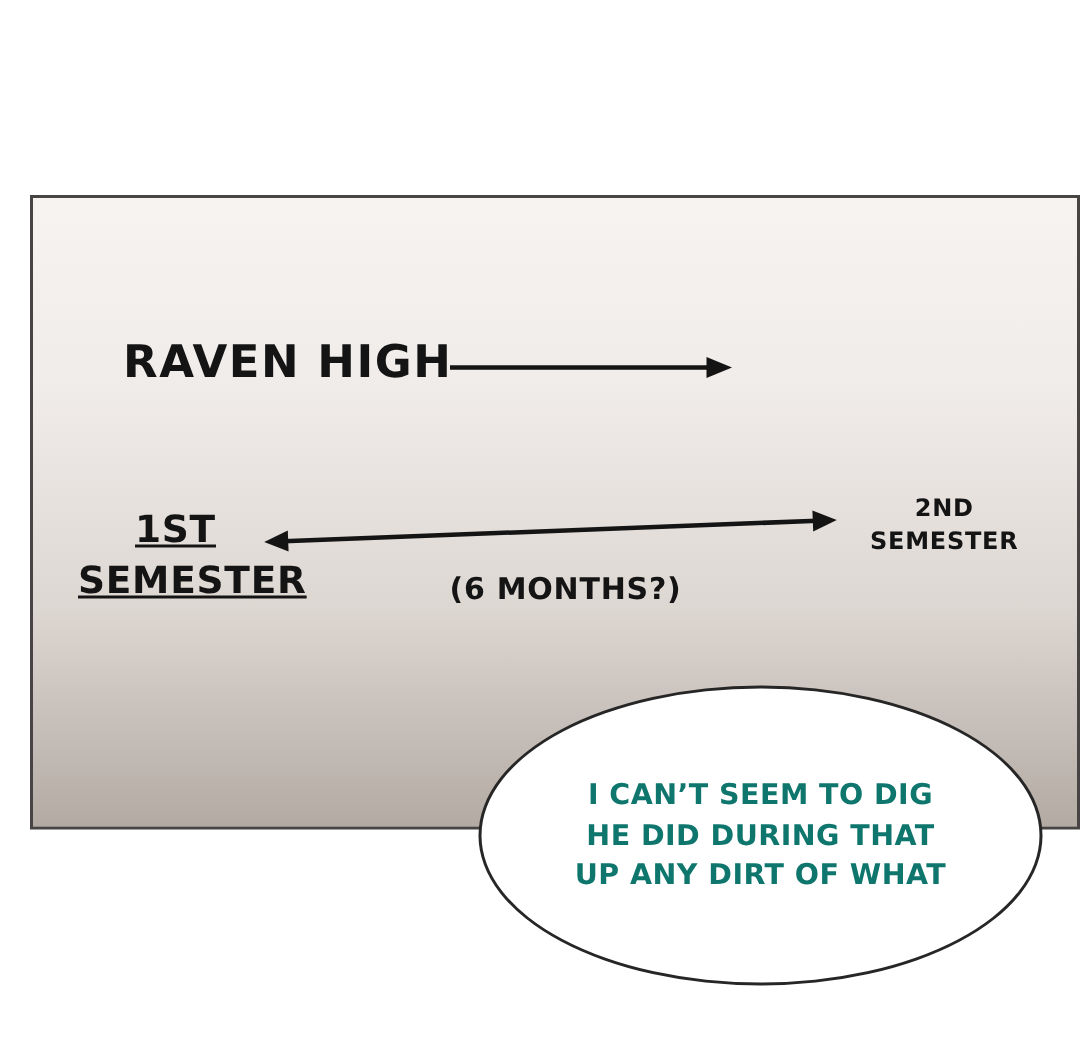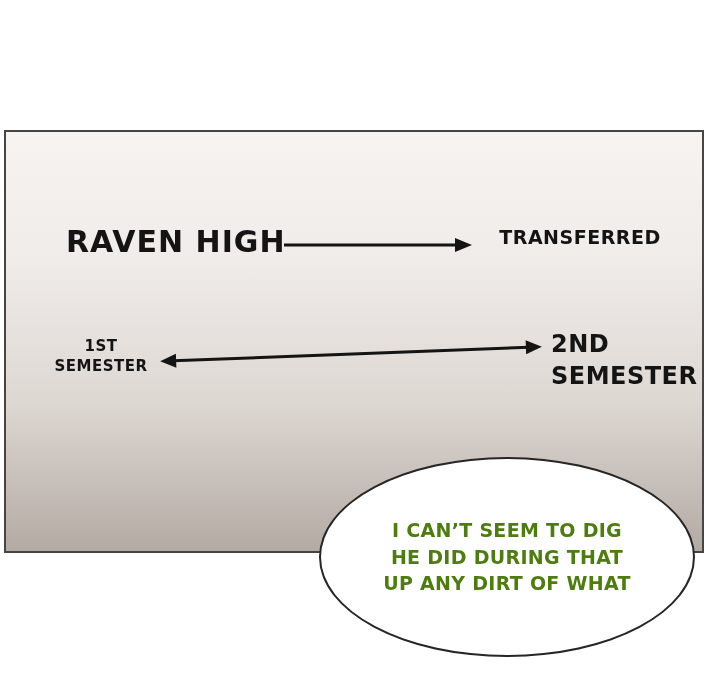--- a/index.html
+++ b/index.html
@@ -11,21 +11,21 @@
     position: relative;
     width: 720px;
     height: 700px;
     background: #ffffff;
     overflow: hidden;
     font-family: "DejaVu Sans", "Liberation Sans", sans-serif;
     color: #111111;
   }
   .panel {
     position: absolute;
-    left: 4px;
+    left: 20px;
     top: 130px;
     width: 700px;
     height: 423px;
     border: 2px solid #474443;
     box-sizing: border-box;
     background: linear-gradient(180deg, #f6f3f1 0%, #f0ecea 30%, #ddd7d2 65%, #b3aaa3 100%);
   }
   .comic-text {
     font-weight: bold;
     letter-spacing: 0.5px;
@@ -54,29 +54,31 @@
     text-align: center;
     font-size: 19px;
     line-height: 1.45;
   }
   .first-semester {
     position: absolute;
     left: 30px;
     top: 204px;
     width: 130px;
     text-align: center;
-    font-size: 15px;
+    font-size: 25px;
     line-height: 1.35;
+    text-decoration: underline;
   }
   .second-semester {
     position: absolute;
     left: 545px;
     top: 196px;
     width: 125px;
-    font-size: 24px;
+    text-align: center;
+    font-size: 16px;
     line-height: 1.35;
   }
   .span-arrow {
     position: absolute;
     left: 152px;
     top: 212px;
     width: 386px;
     height: 20px;
     transform: rotate(-2.2deg);
     transform-origin: center;
@@ -104,58 +106,58 @@
     display: flex;
     align-items: center;
     justify-content: center;
   }
   .speech-bubble-inner {
     text-align: center;
     font-size: 19px;
     line-height: 1.4;
     font-weight: bold;
     letter-spacing: 0.3px;
-    color: #4d7c0f;
+    color: #0f766e;
   }
   .line { display: block; }
 </style>
 </head>
 <body>
 
 <div class="page">
 
   <div class="panel">
 
     <div class="raven-high comic-text">RAVEN HIGH</div>
 
     <svg class="transfer-arrow" viewBox="0 0 192 18" xmlns="http://www.w3.org/2000/svg">
       <line x1="3" y1="9" x2="176" y2="9" stroke="#141414" stroke-width="3"></line>
       <polygon points="174,2 191,9 174,16" fill="#141414"></polygon>
     </svg>
 
     <div class="transferred comic-text">
-      <span class="line">TRANSFERRED</span>
     </div>
 
     <div class="first-semester comic-text">
       <span class="line">1ST</span>
       <span class="line">SEMESTER</span>
     </div>
 
     <svg class="span-arrow" viewBox="0 0 386 20" xmlns="http://www.w3.org/2000/svg">
       <line x1="15" y1="10" x2="371" y2="10" stroke="#141414" stroke-width="3"></line>
       <polygon points="18,3 2,10 18,17" fill="#141414"></polygon>
       <polygon points="368,3 384,10 368,17" fill="#141414"></polygon>
     </svg>
 
     <div class="second-semester comic-text">
       <span class="line">2ND</span>
       <span class="line">SEMESTER</span>
     </div>
 
+    <div class="six-months comic-text">(6 MONTHS?)</div>
 
   </div>
 
   <div class="speech-bubble">
     <div class="speech-bubble-inner">
       <span class="line">I CAN’T SEEM TO DIG</span>
       <span class="line">HE DID DURING THAT</span>
       <span class="line">UP ANY DIRT OF WHAT</span>
     </div>
   </div>

